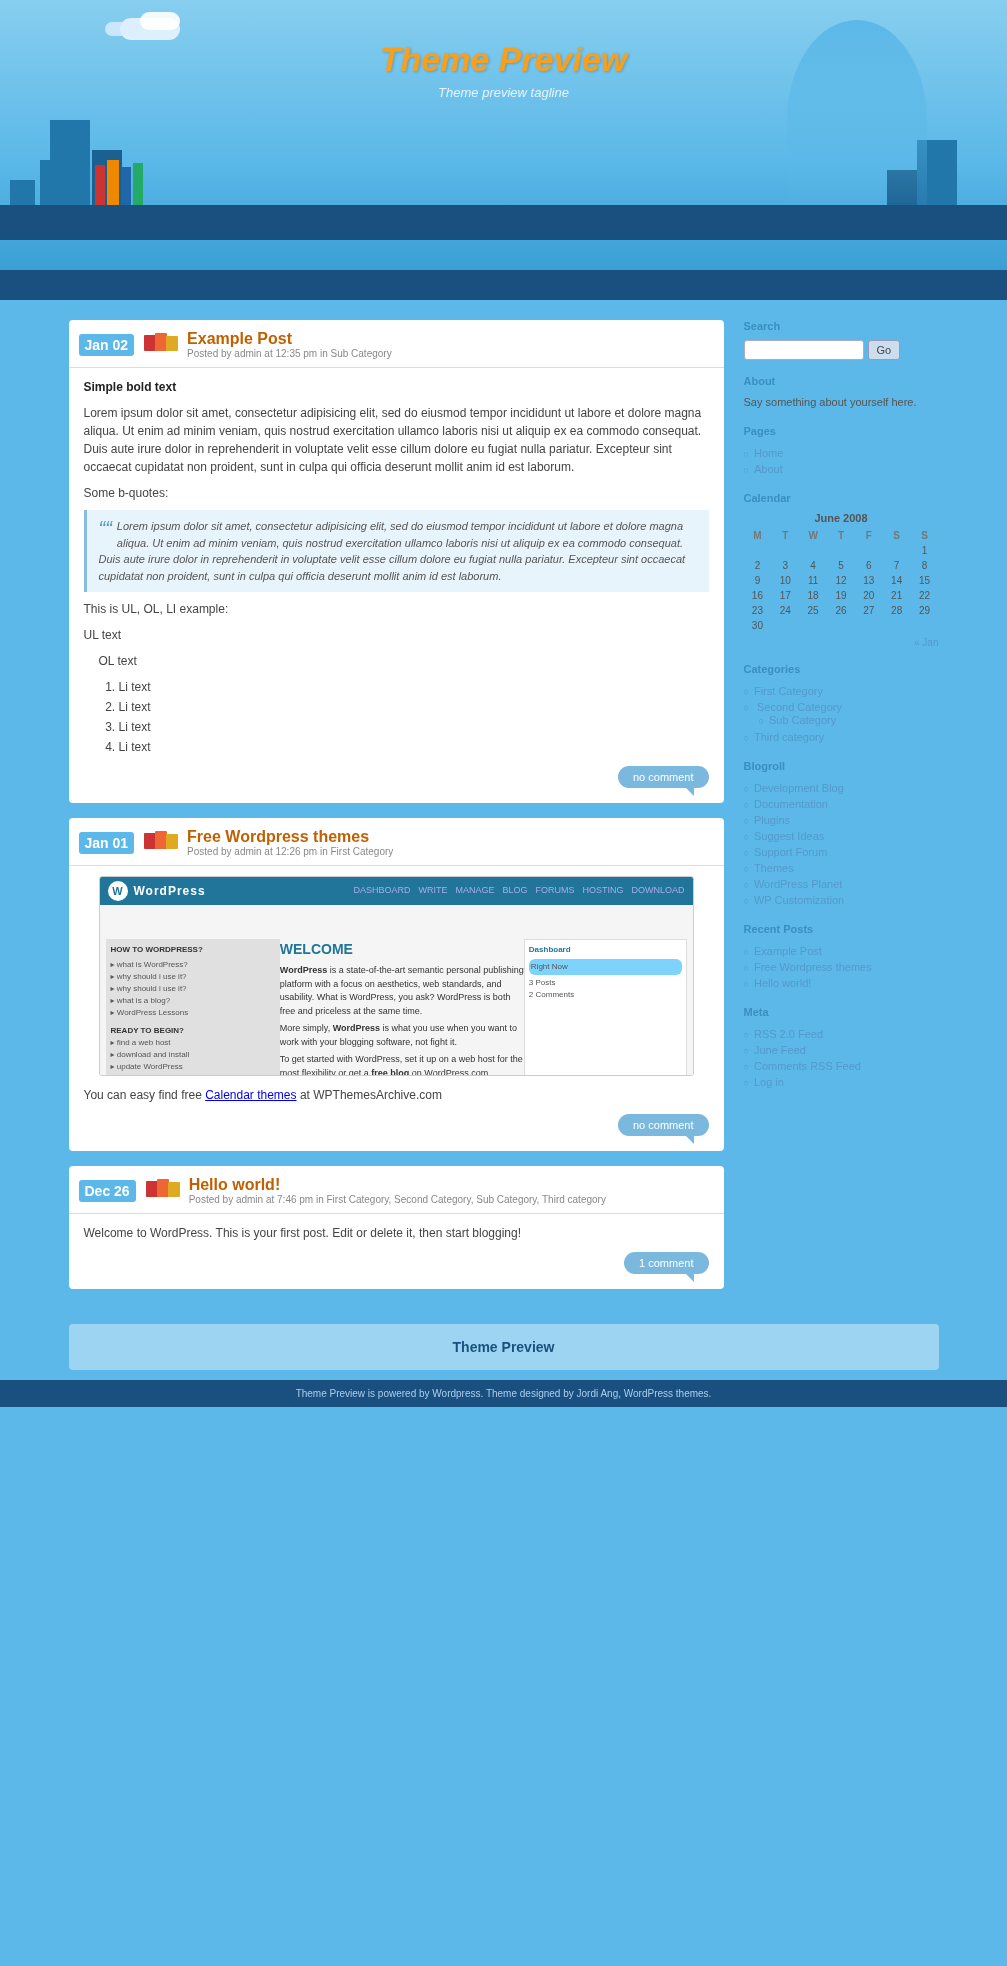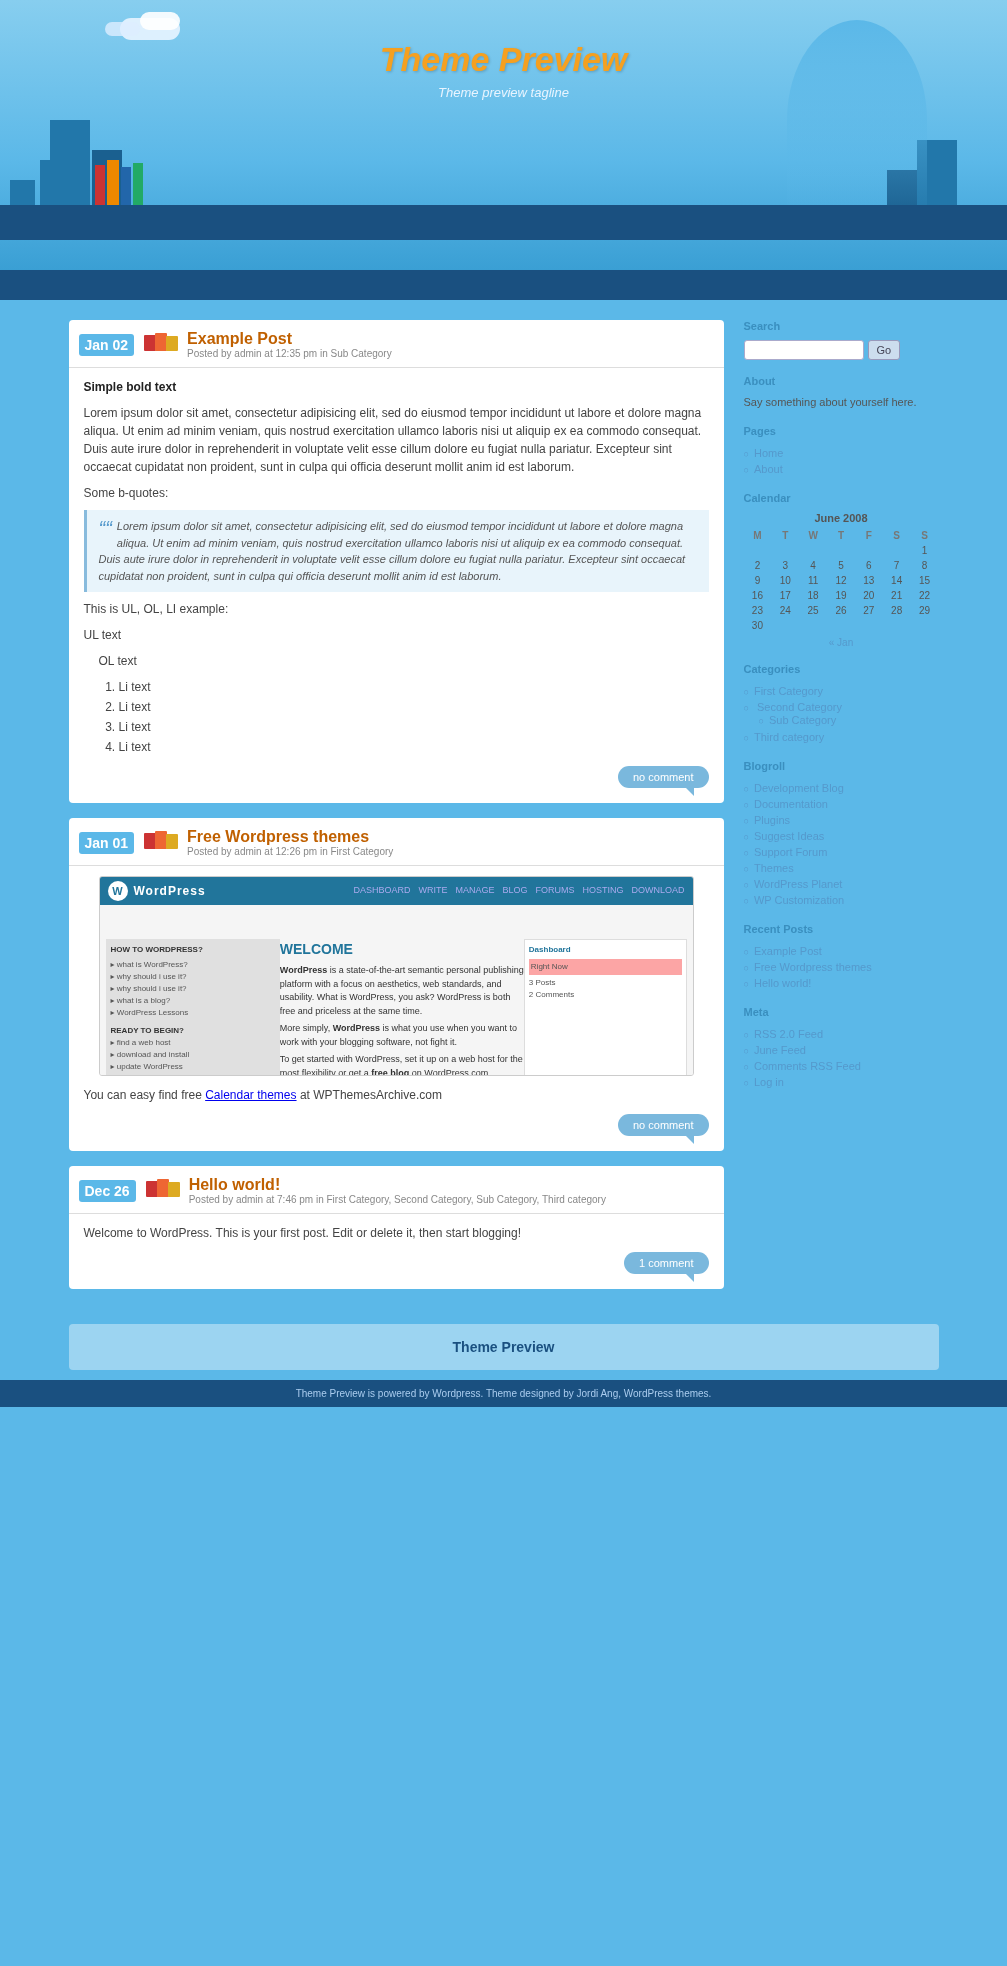--- a/index.html
+++ b/index.html
@@ -229,21 +229,21 @@
       padding: 2px;
       color: #555;
     }
     .cal-nav {
       font-size: 10px;
       color: #5599cc;
       text-decoration: none;
     }
     .cal-nav-row {
       display: flex;
-      justify-content: center;
+      justify-content: flex-end;
       margin-top: 4px;
     }
 
     
     .sidebar-list {
       list-style: none;
       padding: 0;
     }
     .sidebar-list li {
       padding: 2px 0;
@@ -444,21 +444,21 @@
                 <div>▸ Get Support</div>
               </div>
               <div style="flex:1; font-size:9px; color:#333; line-height:1.5; overflow:hidden;">
                 <div style="font-size:14px; color:#21759b; font-weight:bold; margin-bottom:4px;">WELCOME</div>
                 <div><strong>WordPress</strong> is a state-of-the-art semantic personal publishing platform with a focus on aesthetics, web standards, and usability. What is WordPress, you ask? WordPress is both free and priceless at the same time.</div>
                 <div style="margin-top:4px;">More simply, <strong>WordPress</strong> is what you use when you want to work with your blogging software, not fight it.</div>
                 <div style="margin-top:4px;">To get started with WordPress, set it up on a web host for the most flexibility or get a <strong>free blog</strong> on WordPress.com.</div>
               </div>
               <div style="width:28%; font-size:8px; color:#555; background:#fff; border:1px solid #ddd; padding:4px; overflow:hidden;">
                 <div style="color:#21759b; font-weight:bold; margin-bottom:3px;">Dashboard</div>
-                <div style="background:#fca5a5; padding:2px; margin-bottom:2px;">Right Now</div>
+                <div style="background:#7dd3fc; padding:2px; margin-bottom:2px;border-radius:6px;">Right Now</div>
                 <div>3 Posts</div>
                 <div>2 Comments</div>
               </div>
             </div>
           </div>
           <p>
             <span>You can easy find free</span>
             <a href="#">Calendar themes</a>
             <span>at WPThemesArchive.com</span>
           </p>

